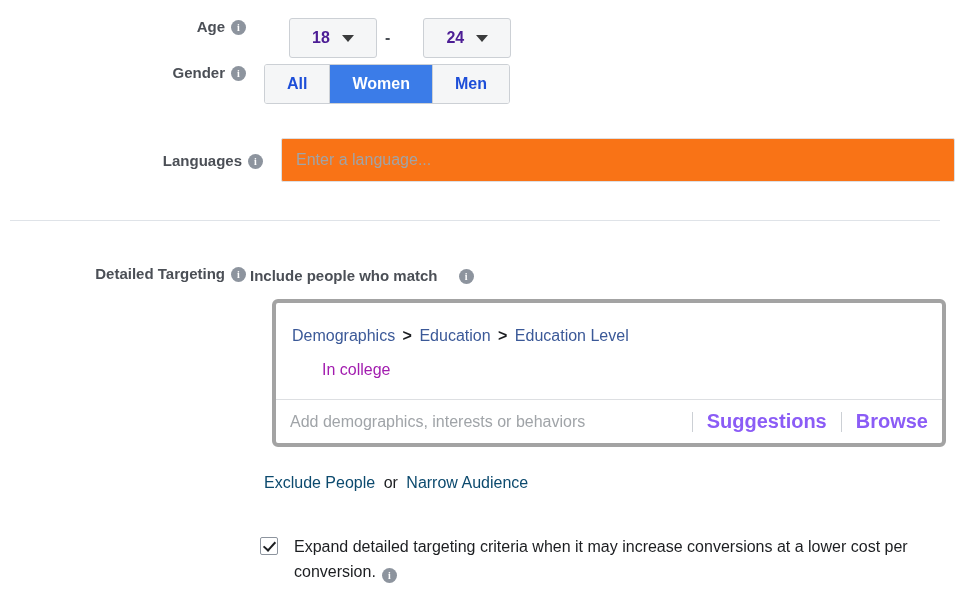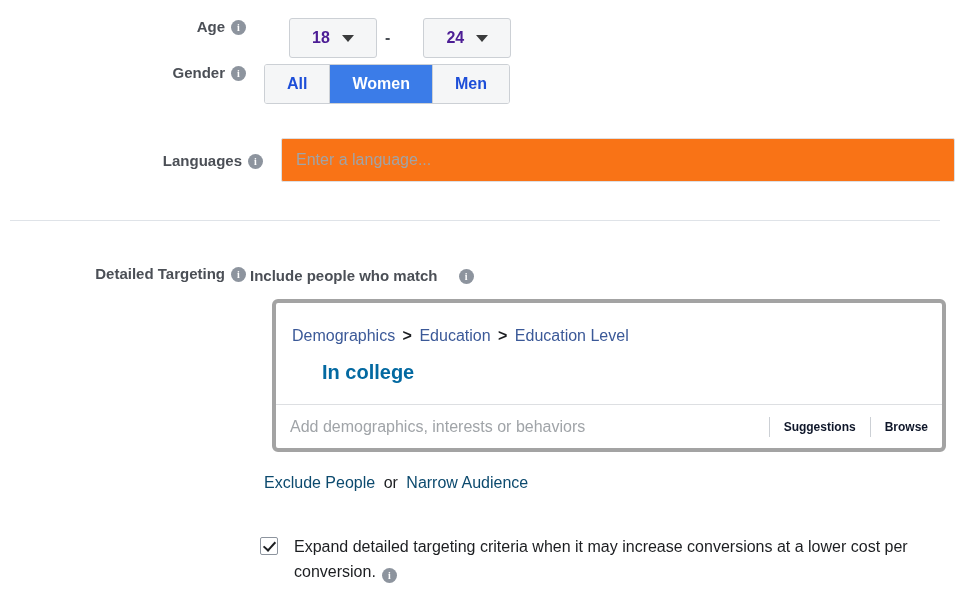--- a/index.html
+++ b/index.html
@@ -197,23 +197,23 @@
   .crumb {
     color: #3b5998;
     cursor: pointer;
   }
   .crumb-sep {
     color: #1c1e21;
     font-weight: bold;
     margin: 0 3px;
   }
   .selected-item {
-    font-size: 20px;
-    font-weight: bold;
-    color: #0369a1;
+    font-size: 16px;
+    font-weight: normal;
+    color: #a21caf;
     padding-left: 30px;
   }
 
   .search-row {
     display: flex;
     align-items: center;
     height: 43px;
     padding: 0 14px;
     box-sizing: border-box;
   }
@@ -229,23 +229,23 @@
   }
   .search-input::placeholder { color: #a0a4a8; }
   .v-sep {
     width: 1px;
     height: 20px;
     background: #ccd0d5;
     margin: 0 14px;
     flex: none;
   }
   .action-link {
-    font-size: 12px;
-    font-weight: bold;
-    color: #0f172a;
+    font-size: 20px;
+    font-weight: bold;
+    color: #8b5cf6;
     cursor: pointer;
     white-space: nowrap;
   }
 
   
   .link-row {
     position: absolute;
     left: 264px;
     top: 474px;
     font-size: 16px;

